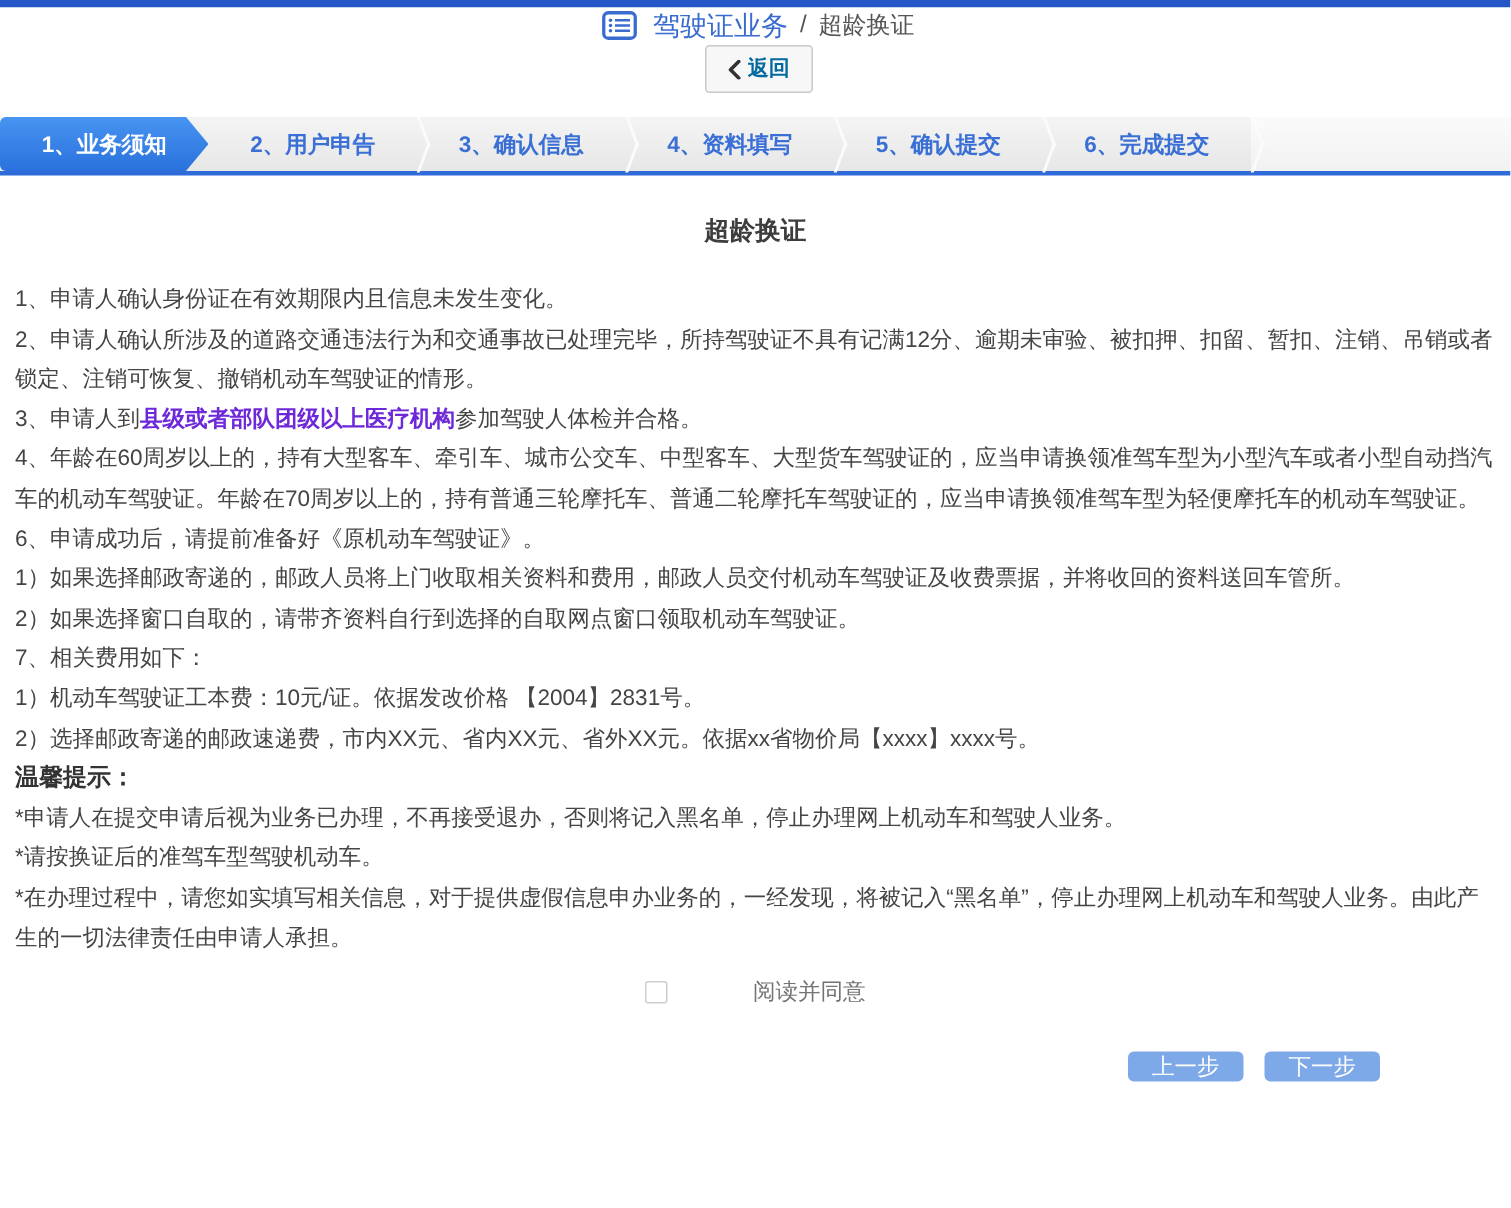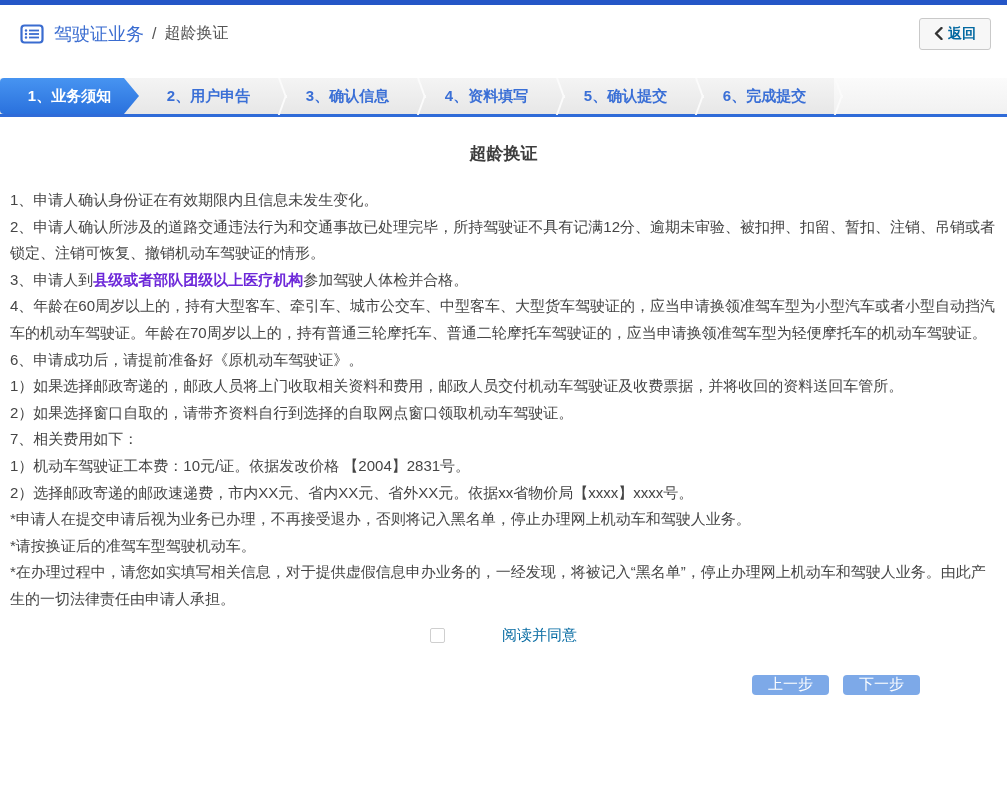--- a/index.html
+++ b/index.html
@@ -1,21 +1,21 @@
 <!DOCTYPE html>
 <html><head>
 <meta charset="utf-8">
 <style>
   * { box-sizing: border-box; margin: 0; padding: 0; }
   html, body { width: 1007px; height: 805px; background: #ffffff; overflow: hidden; }
   body { font-family: "Liberation Sans", "DejaVu Sans", sans-serif; color: #454545; }
 
   .top-border { height: 5px; background: #2456c7; }
 
-  .header { height: 57px; display: flex; align-items: center; padding: 0 16px 0 20px; background: #ffffff; }
+  .header { height: 57px; display: flex; align-items: center; padding: 0 16px 0 20px; background: #ffffff; flex-direction: column; }
   .breadcrumb { display: flex; align-items: center; gap: 8px; }
   .list-icon { display: inline-flex; margin-right: 2px; }
   .crumb-primary { color: #3a6cd0; font-size: 18px; }
   .crumb-rest { color: #555; font-size: 16px; }
   .header-spacer { flex: 1; }
   .back-btn { display: inline-flex; align-items: center; gap: 5px; background: #f7f7f7; border: 1px solid #c9c9c9;
     border-radius: 3px; padding: 6px 14px; font-size: 14px; color: #0369a1; cursor: pointer; font-weight: bold; }
   .back-btn svg { display: block; }
 
   .steps { display: flex; height: 39px; margin-top: 16px; background: linear-gradient(#f4f4f4, #e7e7e7);
@@ -32,21 +32,21 @@
   .content { padding: 0 10px; }
   .page-title { text-align: center; font-size: 17px; font-weight: bold; color: #3d3d3d; margin-top: 25px; }
   .notice { margin-top: 22px; font-size: 15px; line-height: 26.6px; color: #454545; }
   .notice p { margin: 0; }
   .bold-seg { font-weight: bold; color: #6d28d9; }
   .tips-title { font-weight: bold; font-size: 16px; color: #333; }
 
   .agree-row { display: flex; align-items: center; justify-content: center; margin-top: 13px; gap: 9px; }
   .agree-checkbox { width: 15px; height: 15px; appearance: none; border: 1px solid #cfcfcf; border-radius: 2px;
     background: #fff; cursor: pointer; }
-  .agree-label { font-size: 15px; color: #0369a1; margin-left: 48px; }
+  .agree-label { font-size: 15px; color: #737373; margin-left: 48px; }
 
   .footer-actions { display: flex; justify-content: flex-end; gap: 14px; margin-top: 30px; padding-right: 77px; }
   .action-btn { min-width: 68px; height: 20px; background: #7da9e8; color: #ffffff; border: none;
     border-radius: 4px; font-size: 15px; cursor: pointer; font-family: inherit; padding: 0 16px; }
 </style>
 </head>
 <body>
 
 <div class="top-border"></div>
 
@@ -116,20 +116,21 @@
     <p>1、申请人确认身份证在有效期限内且信息未发生变化。</p>
     <p>2、申请人确认所涉及的道路交通违法行为和交通事故已处理完毕，所持驾驶证不具有记满12分、逾期未审验、被扣押、扣留、暂扣、注销、吊销或者锁定、注销可恢复、撤销机动车驾驶证的情形。</p>
     <p><span>3、申请人到</span><span class="bold-seg">县级或者部队团级以上医疗机构</span><span>参加驾驶人体检并合格。</span></p>
     <p>4、年龄在60周岁以上的，持有大型客车、牵引车、城市公交车、中型客车、大型货车驾驶证的，应当申请换领准驾车型为小型汽车或者小型自动挡汽车的机动车驾驶证。年龄在70周岁以上的，持有普通三轮摩托车、普通二轮摩托车驾驶证的，应当申请换领准驾车型为轻便摩托车的机动车驾驶证。</p>
     <p>6、申请成功后，请提前准备好《原机动车驾驶证》。</p>
     <p>1）如果选择邮政寄递的，邮政人员将上门收取相关资料和费用，邮政人员交付机动车驾驶证及收费票据，并将收回的资料送回车管所。</p>
     <p>2）如果选择窗口自取的，请带齐资料自行到选择的自取网点窗口领取机动车驾驶证。</p>
     <p>7、相关费用如下：</p>
     <p>1）机动车驾驶证工本费：10元/证。依据发改价格 【2004】2831号。</p>
     <p>2）选择邮政寄递的邮政速递费，市内XX元、省内XX元、省外XX元。依据xx省物价局【xxxx】xxxx号。</p>
+    <p class="tips-title">温馨提示：</p>
     <p>*申请人在提交申请后视为业务已办理，不再接受退办，否则将记入黑名单，停止办理网上机动车和驾驶人业务。</p>
     <p>*请按换证后的准驾车型驾驶机动车。</p>
     <p>*在办理过程中，请您如实填写相关信息，对于提供虚假信息申办业务的，一经发现，将被记入“黑名单”，停止办理网上机动车和驾驶人业务。由此产生的一切法律责任由申请人承担。</p>
   </div>
 
   <div class="agree-row">
     <input type="checkbox" class="agree-checkbox" style="">
     <span class="agree-label">阅读并同意</span>
   </div>
 

